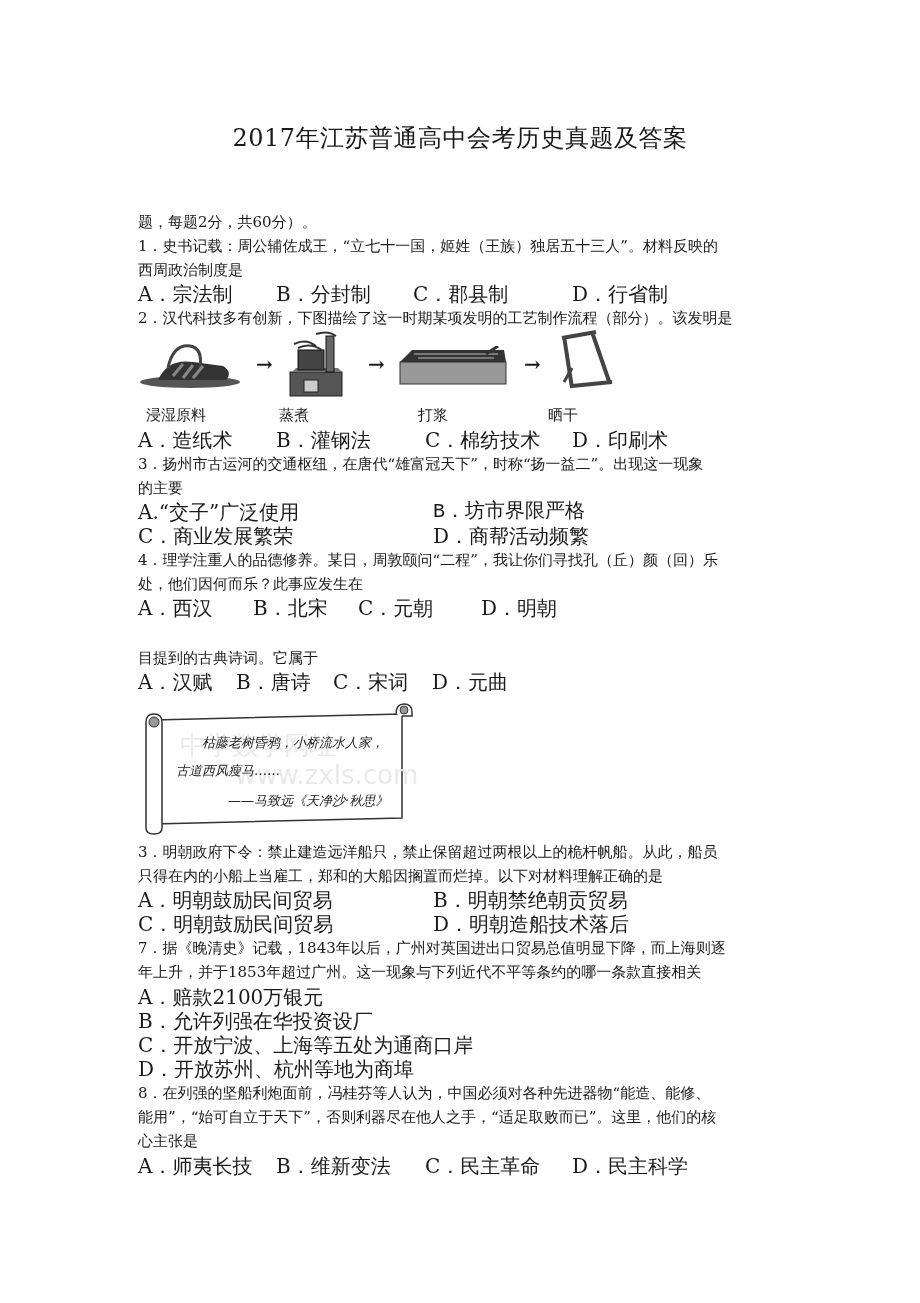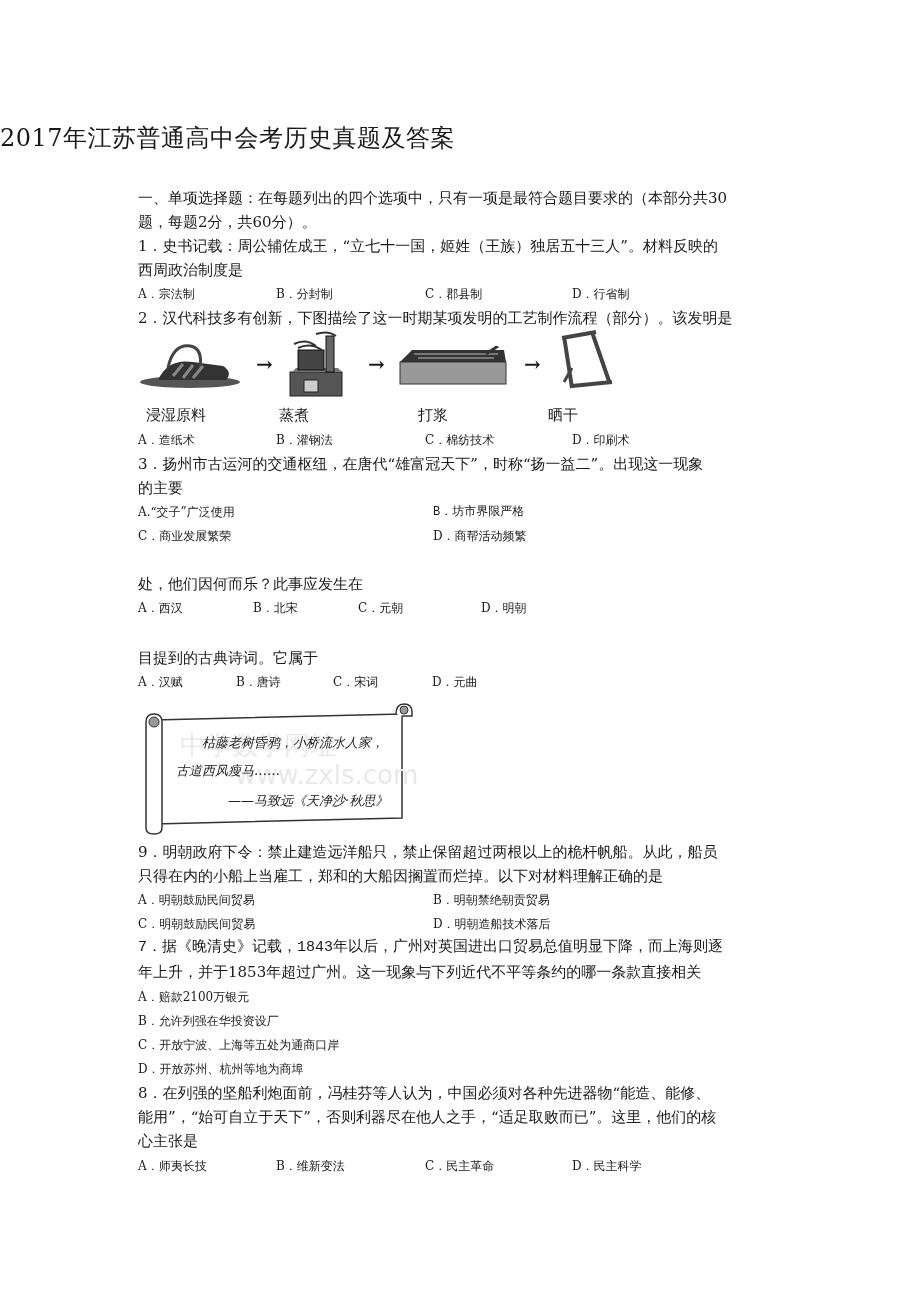--- a/index.html
+++ b/index.html
@@ -1,44 +1,43 @@
 <!DOCTYPE html>
 <html><head>
   <meta charset="utf-8">
   <style>
     html, body { margin: 0; padding: 0; background: #ffffff; }
     body { width: 920px; height: 1303px; position: relative; overflow: hidden;
            font-family: "DejaVu Serif", "Liberation Serif", serif; color: #1a1a1a; }
     .page { position: absolute; left: 0; top: 0; width: 920px; height: 1303px; }
-    .title { position: absolute; top: 122px; left: 0; width: 920px; 
+    .title { position: absolute; top: 122px; left: 0; width: 920px; text-align: center;
              font-size: 24px; letter-spacing: 0.5px; }
     .line { position: absolute; left: 138px; font-size: 15px; white-space: nowrap; line-height: 20px; }
-    .opt { position: absolute; font-size: 12px; white-space: nowrap; line-height: 20px; }
+    .opt { position: absolute; font-size: 20px; white-space: nowrap; line-height: 20px; }
     .figrow { position: absolute; top: 330px; left: 138px; width: 520px; height: 70px; }
     .caption { position: absolute; font-size: 15px; white-space: nowrap; }
     .arrow { position: absolute; font-size: 20px; font-weight: bold; top: 22px; }
     .scroll { position: absolute; left: 140px; top: 700px; width: 275px; height: 135px; }
     .poem { position: absolute; font-family: "DejaVu Serif", serif; font-size: 13px; white-space: nowrap; color: #222; font-style: italic; }
     .watermark { position: absolute; font-family: "DejaVu Sans", sans-serif; color: #e9e9e9; font-size: 26px; white-space: nowrap; }
   </style>
 </head>
 <body>
 
 <div class="page">
 
   <div class="title">2017年江苏普通高中会考历史真题及答案</div>
 
-  <div class="line" style="top:188px;">一、单项选择题：在每题列出的四个选项中，只有一项是最符合题目要求的（本部分共30</div>
   <div class="line" style="top:212px;">题，每题2分，共60分）。</div>
 
   <div class="line" style="top:236px;">1．史书记载：周公辅佐成王，“立七十一国，姬姓（王族）独居五十三人”。材料反映的</div>
   <div class="line" style="top:260px;">西周政治制度是</div>
   <div class="opt" style="top:284px; left:138px;">A．宗法制</div>
   <div class="opt" style="top:284px; left:276px;">B．分封制</div>
-  <div class="opt" style="top:284px; left:425px;">C．郡县制</div>
+  <div class="opt" style="top:284px; left:413px;">C．郡县制</div>
   <div class="opt" style="top:284px; left:572px;">D．行省制</div>
 
   <div class="line" style="top:308px;">2．汉代科技多有创新，下图描绘了这一时期某项发明的工艺制作流程（部分）。该发明是</div>
 
   <div class="figrow">
 
     <svg style="position:absolute; left:0; top:8px;" width="105" height="55">
       <ellipse cx="52" cy="44" rx="50" ry="6" fill="#555"></ellipse>
       <path d="M20 42 Q30 20 55 24 L85 28 Q95 34 88 42 Z" fill="#333"></path>
       <path d="M30 30 Q35 6 52 8 Q65 10 62 30" fill="none" stroke="#444" stroke-width="3"></path>
@@ -80,20 +79,21 @@
   <div class="opt" style="top:430px; left:425px;">C．棉纺技术</div>
   <div class="opt" style="top:430px; left:572px;">D．印刷术</div>
 
   <div class="line" style="top:454px;">3．扬州市古运河的交通枢纽，在唐代“雄富冠天下”，时称“扬一益二”。出现这一现象</div>
   <div class="line" style="top:478px;">的主要</div>
   <div class="opt" style="top:502px; left:138px;">A.“交子”广泛使用</div>
   <div class="opt" style="top:502px; left:433px;font-family:Liberation Mono, monospace;">B．坊市界限严格</div>
   <div class="opt" style="top:526px; left:138px;">C．商业发展繁荣</div>
   <div class="opt" style="top:526px; left:433px;">D．商帮活动频繁</div>
 
+  <div class="line" style="top:550px;">4．理学注重人的品德修养。某日，周敦颐问“二程”，我让你们寻找孔（丘）颜（回）乐</div>
   <div class="line" style="top:574px;">处，他们因何而乐？此事应发生在</div>
   <div class="opt" style="top:598px; left:138px;">A．西汉</div>
   <div class="opt" style="top:598px; left:253px;">B．北宋</div>
   <div class="opt" style="top:598px; left:358px;">C．元朝</div>
   <div class="opt" style="top:598px; left:481px;">D．明朝</div>
 
   <div class="line" style="top:648px;">目提到的古典诗词。它属于</div>
   <div class="opt" style="top:672px; left:138px;">A．汉赋</div>
   <div class="opt" style="top:672px; left:236px;">B．唐诗</div>
   <div class="opt" style="top:672px; left:333px;">C．宋词</div>
@@ -107,28 +107,28 @@
       <path d="M256 14 Q256 4 264 4 Q272 4 272 12 L272 16 L262 16" fill="#fff" stroke="#333" stroke-width="1.5"></path>
       <circle cx="264" cy="10" r="4" fill="#999" stroke="#333"></circle>
     </svg>
     <div class="watermark" style="left:40px; top:28px;">中学数学网址</div>
     <div class="watermark" style="left:95px; top:60px;">www.zxls.com</div>
     <div class="poem" style="left:62px; top:34px;">枯藤老树昏鸦，小桥流水人家，</div>
     <div class="poem" style="left:36px; top:62px;">古道西风瘦马……</div>
     <div class="poem" style="left:88px; top:92px;">——马致远《天净沙·秋思》</div>
   </div>
 
-  <div class="line" style="top:842px;">9．明朝政府下令：禁止建造远洋船只，禁止保留超过两根以上的桅杆帆船。从此，船员</div>
+  <div class="line" style="top:842px;">3．明朝政府下令：禁止建造远洋船只，禁止保留超过两根以上的桅杆帆船。从此，船员</div>
   <div class="line" style="top:866px;">只得在内的小船上当雇工，郑和的大船因搁置而烂掉。以下对材料理解正确的是</div>
   <div class="opt" style="top:890px; left:138px;">A．明朝鼓励民间贸易</div>
   <div class="opt" style="top:890px; left:433px;">B．明朝禁绝朝贡贸易</div>
   <div class="opt" style="top:914px; left:138px;">C．明朝鼓励民间贸易</div>
   <div class="opt" style="top:914px; left:433px;">D．明朝造船技术落后</div>
 
-  <div class="line" style="top:938px;font-family:Liberation Mono, monospace;">7．据《晚清史》记载，1843年以后，广州对英国进出口贸易总值明显下降，而上海则逐</div>
+  <div class="line" style="top:938px;">7．据《晚清史》记载，1843年以后，广州对英国进出口贸易总值明显下降，而上海则逐</div>
   <div class="line" style="top:962px;">年上升，并于1853年超过广州。这一现象与下列近代不平等条约的哪一条款直接相关</div>
   <div class="opt" style="top:987px; left:138px;">A．赔款2100万银元</div>
   <div class="opt" style="top:1011px; left:138px;">B．允许列强在华投资设厂</div>
   <div class="opt" style="top:1035px; left:138px;">C．开放宁波、上海等五处为通商口岸</div>
   <div class="opt" style="top:1059px; left:138px;">D．开放苏州、杭州等地为商埠</div>
 
   <div class="line" style="top:1083px;">8．在列强的坚船利炮面前，冯桂芬等人认为，中国必须对各种先进器物“能造、能修、</div>
   <div class="line" style="top:1107px;">能用”，“始可自立于天下”，否则利器尽在他人之手，“适足取败而已”。这里，他们的核</div>
   <div class="line" style="top:1131px;">心主张是</div>
   <div class="opt" style="top:1156px; left:138px;">A．师夷长技</div>

